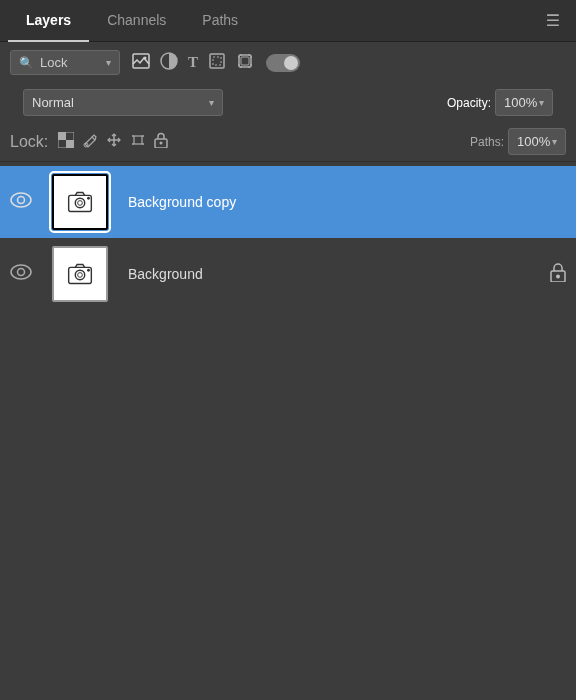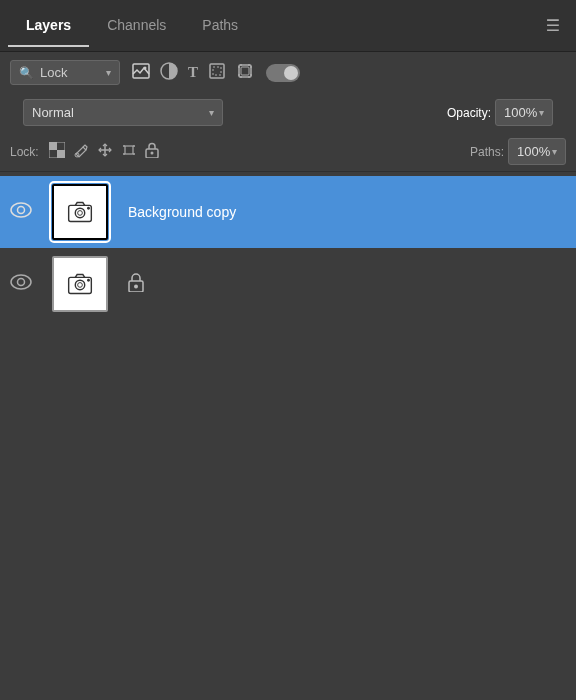--- a/index.html
+++ b/index.html
@@ -18,21 +18,21 @@
       display: flex;
       flex-direction: column;
     }
 
     
     .tab-bar {
       display: flex;
       align-items: center;
       background: #323232;
       border-bottom: 1px solid #222;
-      height: 52px;
+      height: 42px;
       padding: 0 8px;
       flex-shrink: 0;
     }
     .tab {
       padding: 10px 18px;
       font-size: 14px;
       color: #999;
       cursor: pointer;
       border-bottom: 2px solid transparent;
       height: 42px;
@@ -176,21 +176,21 @@
     .lock-row {
       display: flex;
       align-items: center;
       padding: 6px 10px;
       gap: 8px;
       background: #3c3c3c;
       flex-shrink: 0;
       border-bottom: 1px solid #2e2e2e;
     }
     .lock-label {
-      font-size: 12px;
+      font-size: 16px;
       color: #aaa;
       margin-right: 2px;
       text-align: right;
     }
     .lock-icons {
       display: flex;
       align-items: center;
       gap: 8px;
     }
     .lock-icon {
@@ -467,20 +467,21 @@
         <svg width="36" height="36" viewBox="0 0 36 36" fill="none" xmlns="http://www.w3.org/2000/svg">
           <rect x="0" y="0" width="36" height="36" fill="white"></rect>
 
           <rect x="6" y="11" width="24" height="17" rx="2" stroke="#333" stroke-width="1.5" fill="none"></rect>
           <circle cx="18" cy="19" r="5" stroke="#333" stroke-width="1.5" fill="none"></circle>
           <circle cx="18" cy="19" r="2.5" stroke="#333" stroke-width="1" fill="none"></circle>
           <path d="M13 11 L15 8 L21 8 L23 11" stroke="#333" stroke-width="1.5" fill="none"></path>
           <circle cx="27" cy="14" r="1.5" fill="#333"></circle>
         </svg>
       </div>
+      <span class="layer-name">Background</span>
       <span class="lock-badge">
         <svg width="16" height="20" viewBox="0 0 16 20" fill="none" xmlns="http://www.w3.org/2000/svg">
           <rect x="1" y="9" width="14" height="11" rx="1.5" stroke="#bbb" stroke-width="1.5" fill="none"></rect>
           <path d="M4 9 V6 A4 4 0 0 1 12 6 V9" stroke="#bbb" stroke-width="1.5" fill="none"></path>
           <circle cx="8" cy="14.5" r="2" fill="#bbb"></circle>
         </svg>
       </span>
     </div>
 
   </div>

